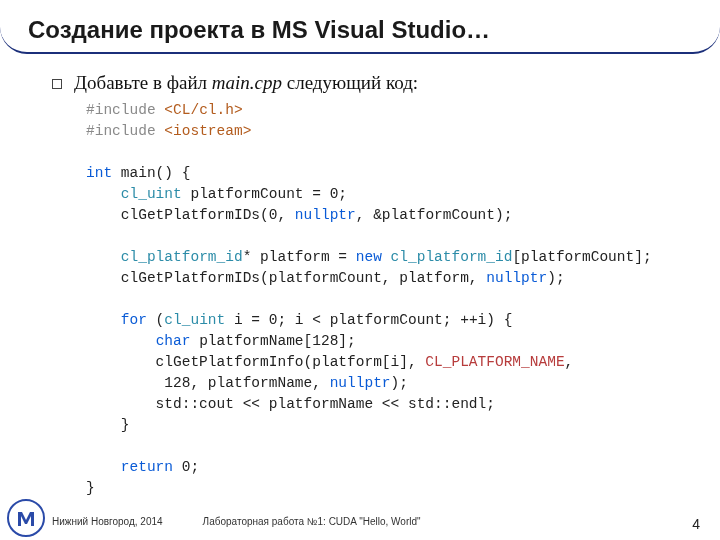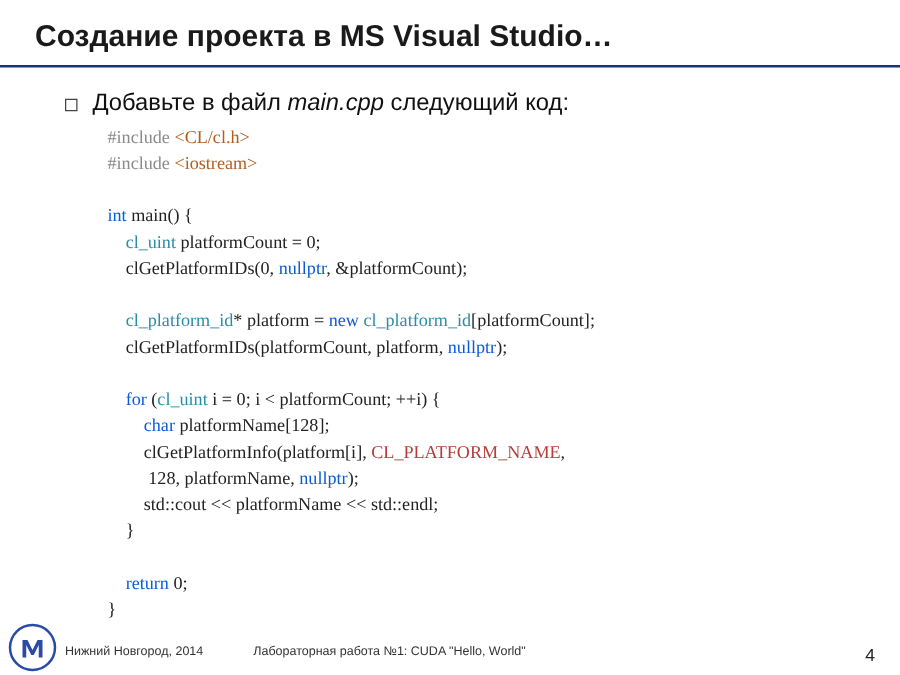--- a/index.html
+++ b/index.html
@@ -11,44 +11,45 @@
     position: relative;
     overflow: hidden;
   }
   .title {
     font-size: 24px;
     font-weight: bold;
     color: #1a1a1a;
     padding: 16px 0 8px 28px;
     border-bottom: 2px solid #1b2f7a;
     margin-bottom: 18px;
+    border-radius: 27px;
   }
   .content {
     padding: 0 0 0 52px;
   }
   .bullet-row {
     display: flex;
     align-items: flex-start;
     gap: 12px;
     margin-bottom: 6px;
   }
   .bullet-marker {
     width: 10px; height: 10px;
     border: 1.5px solid #444;
     margin-top: 7px;
     flex-shrink: 0;
   }
   .bullet-text {
-    font-family: Liberation Sans, sans-serif;
+    font-family: Liberation Serif, serif;
     font-size: 19px;
     color: #111;
   }
   .bullet-text .ital { font-style: italic; }
   .code {
-    font-family: Liberation Serif, serif;
+    font-family: Liberation Mono, monospace;
     font-size: 14.5px;
     line-height: 1.45;
     white-space: pre;
     color: #222;
     margin-left: 34px;
     margin-top: 4px;
   }
   .kw { color: #0a5bd6; }     
   .cm { color: #8a8a8a; }     
   .inc { color: #b35c1e; }    

